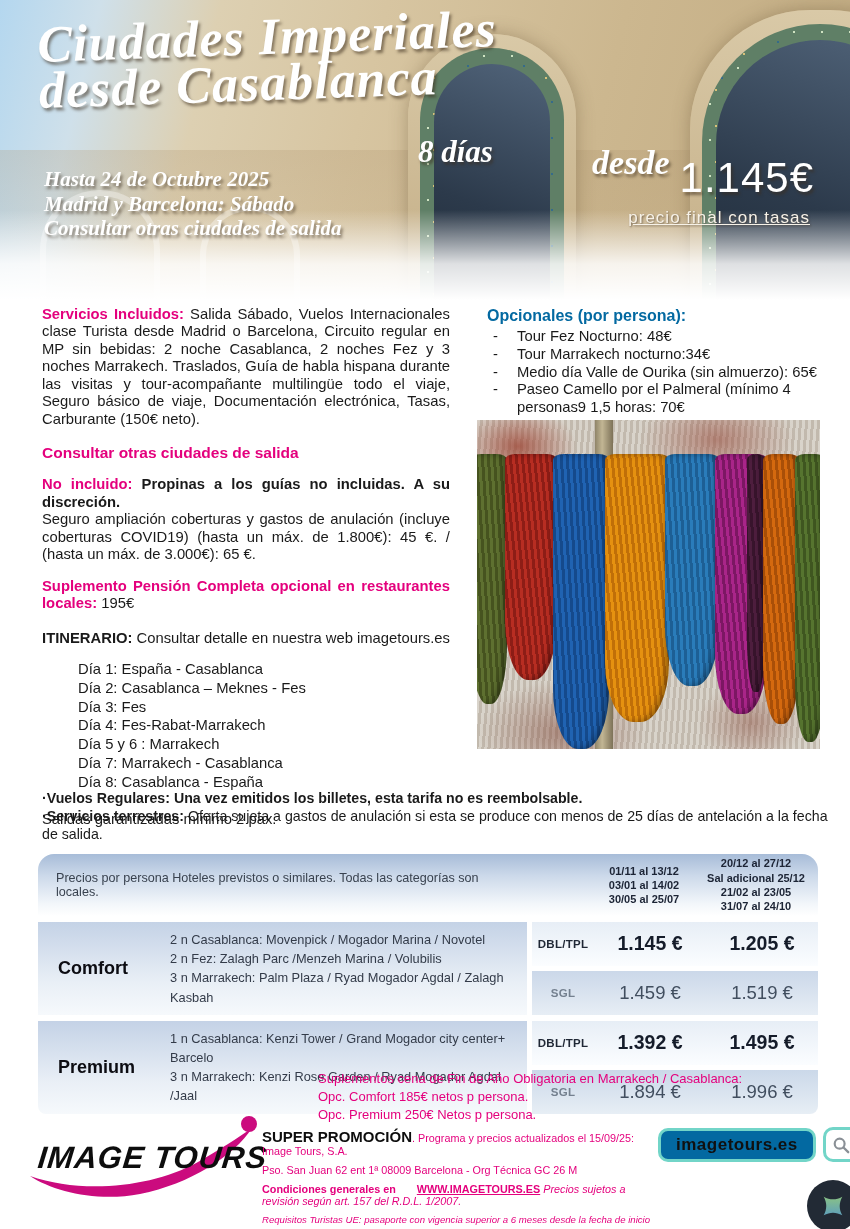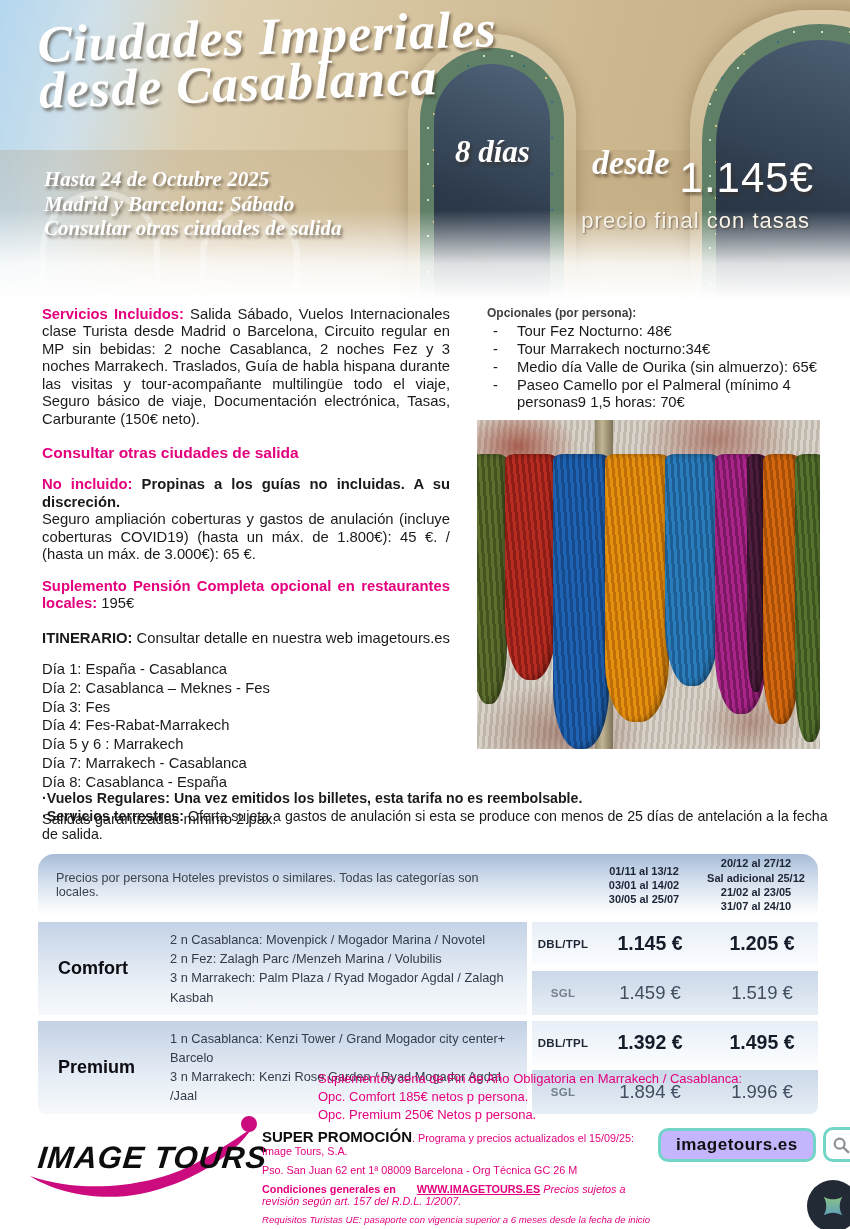--- a/index.html
+++ b/index.html
@@ -25,39 +25,39 @@
   .arch-right { left:690px; top:10px; width:260px; height:300px; }
   .arch-ghost { position:absolute; border:6px solid rgba(255,255,255,.35); border-bottom:none; border-radius:90px 90px 0 0; }
   .ghost-1 { left:40px; top:190px; width:120px; height:110px; }
   .ghost-2 { left:200px; top:205px; width:100px; height:95px; }
   .hero-fade { position:absolute; left:0; bottom:0; width:100%; height:90px;
           background:linear-gradient(180deg, rgba(255,255,255,0) 0%, rgba(255,255,255,.85) 60%, #fff 100%); }
 
   .script { font-family:"Liberation Serif", serif; font-style:italic; font-weight:bold; color:#fff;
             text-shadow:2px 3px 3px rgba(60,45,30,.55); }
   .hero-title { position:absolute; left:38px; top:14px; font-size:52px; line-height:.88; transform:rotate(-2deg); letter-spacing:1px; }
-  .hero-days  { position:absolute; left:418px; top:134px; font-size:31px;margin-left:37px; }
+  .hero-days  { position:absolute; left:418px; top:134px; font-size:31px; }
   .hero-info  { position:absolute; left:44px; top:167px; font-size:21px; line-height:1.17; }
   .hero-price { position:absolute; right:36px; top:144px; text-align:right; }
   .hero-price .desde { font-size:34px; vertical-align:18px; margin-right:10px; }
   .hero-price .amount { font-family:"Liberation Sans", sans-serif; font-style:normal; font-weight:400; font-size:42px; letter-spacing:1px; }
-  .hero-price-note { position:absolute; right:40px; top:208px; font-size:22px; color:#f7f2e8;
-            text-shadow:1px 1px 2px rgba(60,45,30,.6); letter-spacing:1px; }
+  .hero-price-note { position:absolute; right:40px; top:208px; font-size:17px; color:#f7f2e8;
+            text-shadow:1px 1px 2px rgba(60,45,30,.6); letter-spacing:1px;text-decoration:underline; }
   .col-left { position:absolute; left:42px; top:306px; width:408px; font-size:14.8px; line-height:1.18; text-align:justify; }
   .col-left b.mg { color:#e4007d; }
   .sec { margin-bottom:14px; }
   .consult-h { font-weight:bold; color:#e4007d; font-size:15.5px; margin:16px 0 14px; text-align:left; }
   .suplemento { }
   .itinerario { margin-top:17px; text-align:center; }
-  .days { margin-top:14px; text-align:left; line-height:1.2; }
+  .days { margin-top:14px; text-align:left; line-height:1.2;margin-left:36px; }
   .days div { margin-bottom:1px; }
   .salidas { margin-top:20px; text-align:left; }
 
   .col-right { position:absolute; left:487px; top:306px; width:340px; font-size:14.8px; line-height:1.2; }
-  .opt-label { font-weight:bold; color:#404040; font-size:12px; margin-bottom:3px; }
+  .opt-label { font-weight:bold; color:#0369a1; font-size:16px; margin-bottom:3px; }
   .opt-item { display:flex; }
   .opt-item .dash { width:30px; padding-left:6px; }
   .opt-item .txt { flex:1; }
 
   
   .yarn { position:absolute; left:477px; top:420px; width:343px; height:329px; overflow:hidden; background:#ccc5b9;
           background-image:
             radial-gradient(90px 60px at 12% 8%, rgba(155,62,45,.75), transparent 65%),
             radial-gradient(120px 70px at 70% 6%, rgba(150,70,55,.55), transparent 65%),
             radial-gradient(100px 90px at 95% 45%, rgba(140,60,48,.5), transparent 65%),
@@ -115,21 +115,21 @@
   .logo svg { position:absolute; inset:0; }
   .logo .logo-text { position:absolute; left:12px; top:26px; font-size:31px; font-weight:800; font-style:italic;
                      letter-spacing:1px; color:#0d0d0d; transform:skewX(-6deg); white-space:nowrap; }
   .foot-text { position:absolute; left:262px; top:1128px; width:396px; font-size:10.8px; color:#e4007d; }
   .foot-text .row { margin-bottom:7px; }
   .foot-text .blk { color:#0d0d0d; font-weight:bold; font-size:15px; }
   .foot-text a { color:#e4007d; font-weight:bold; text-decoration:underline;margin-left:18px; }
   .foot-text .it { font-style:italic; }
   .foot-text .small { font-size:9.6px; font-style:italic; line-height:1.35; margin-bottom:2px; }
   .web-widget { position:absolute; left:658px; top:1127px; display:flex; gap:7px; align-items:center; }
-  .web-box { border:3px solid #72d5c8; border-radius:10px; background:#c4b5fd; padding:4px 15px;
+  .web-box { border:3px solid #72d5c8; border-radius:10px; background:#0369a1; padding:4px 15px;
              font-size:17px; font-weight:bold; color:#101010; letter-spacing:.5px; }
   .search-box { border:3px solid #72d5c8; border-radius:10px; background:#fff; width:36px; height:35px;
                 display:flex; align-items:center; justify-content:center; }
   .overlay-icon { position:absolute; left:807px; top:1180px; width:52px; height:52px; border-radius:50%;
                   background:#222a35; display:flex; align-items:center; justify-content:center; }
 </style>
 </head>
 <body>
 
 <div class="page">

